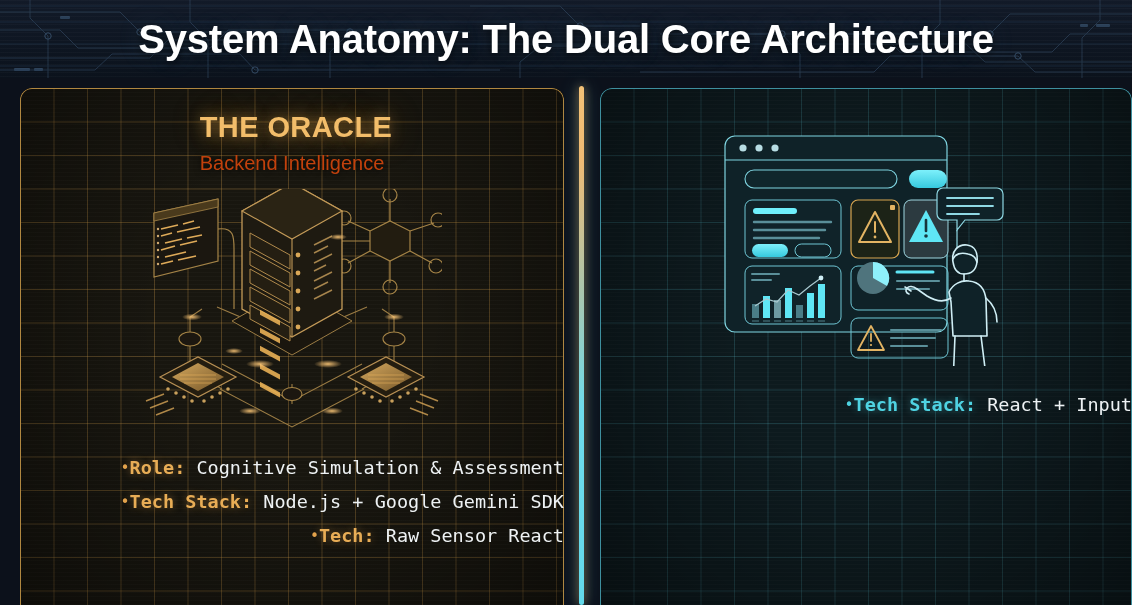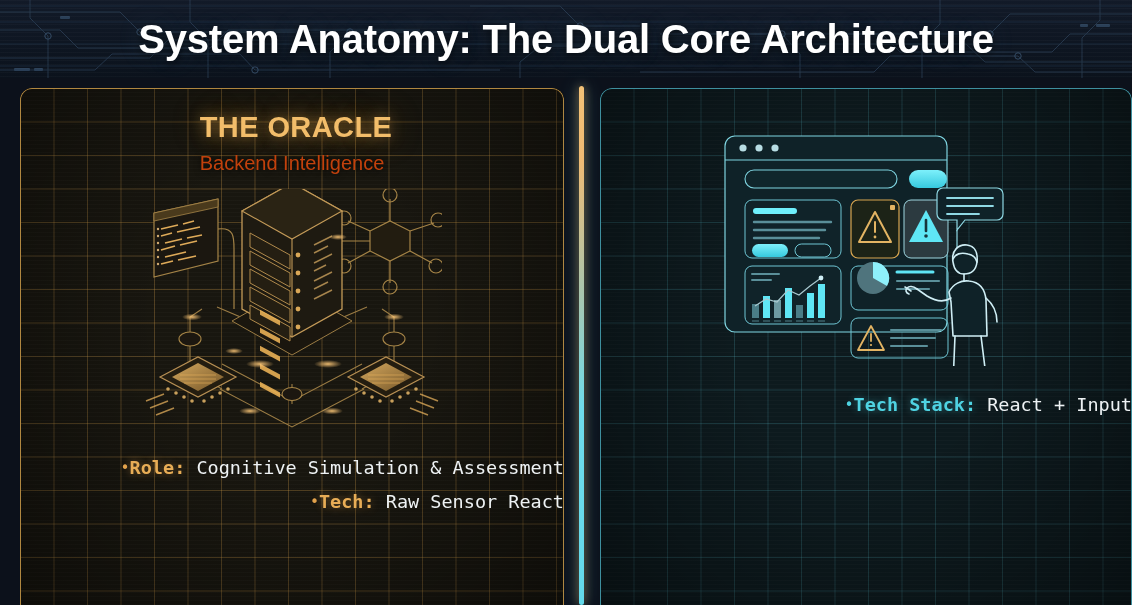--- a/index.html
+++ b/index.html
@@ -436,20 +436,24 @@
           </g>
         </svg>
       </div>
 
       <div class="bullets">
         <div class="bullet">
           <span class="dot">•</span><span class="blabel">Role:</span>
           <span class="bval">Cognitive Simulation &amp; Assessment</span>
         </div>
         <div class="bullet">
+          <span class="dot">•</span><span class="blabel">Tech Stack:</span>
+          <span class="bval">Node.js + Google Gemini SDK</span>
+        </div>
+        <div class="bullet">
           <span class="dot">•</span><span class="blabel">Tech:</span>
           <span class="bval">Raw Sensor React</span>
         </div>
       </div>
     </div>
   </div>
 
   <div class="divider"></div>
 
   <div class="panel panel-right">

